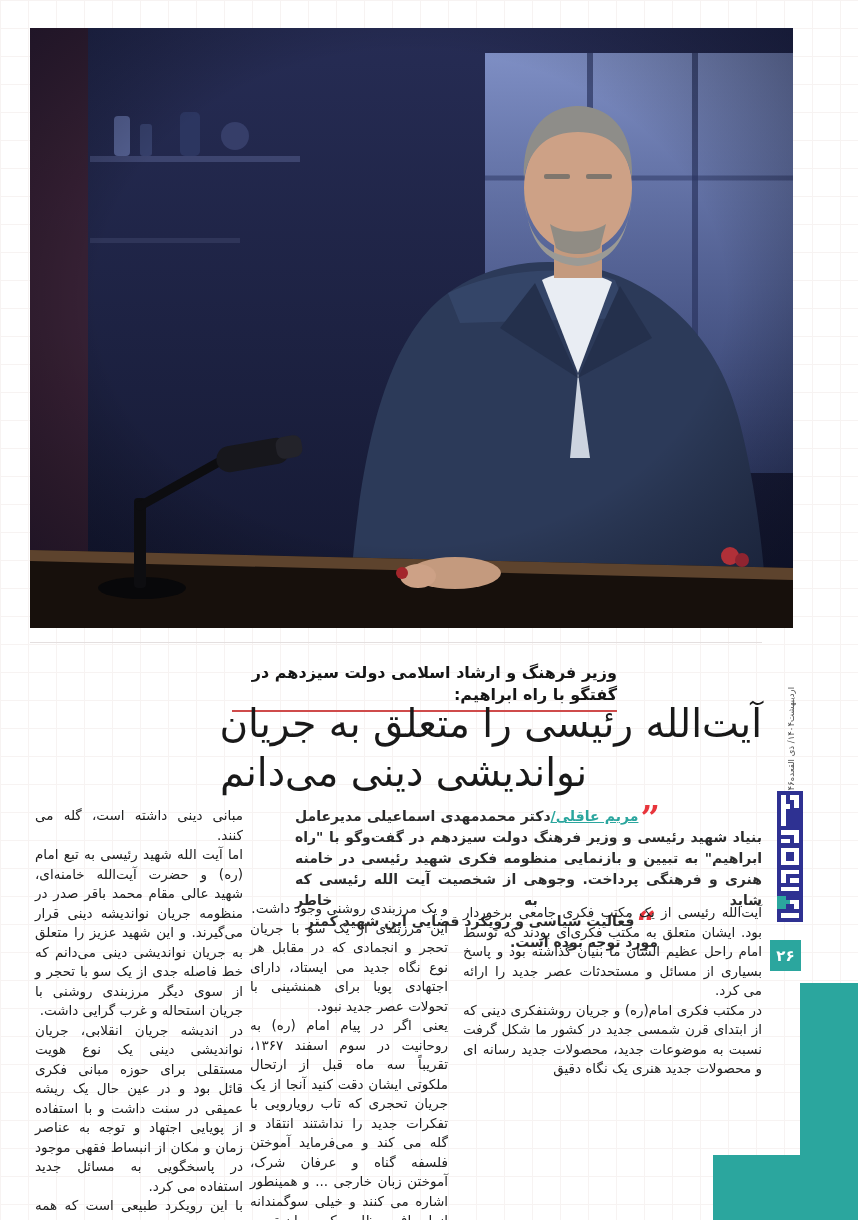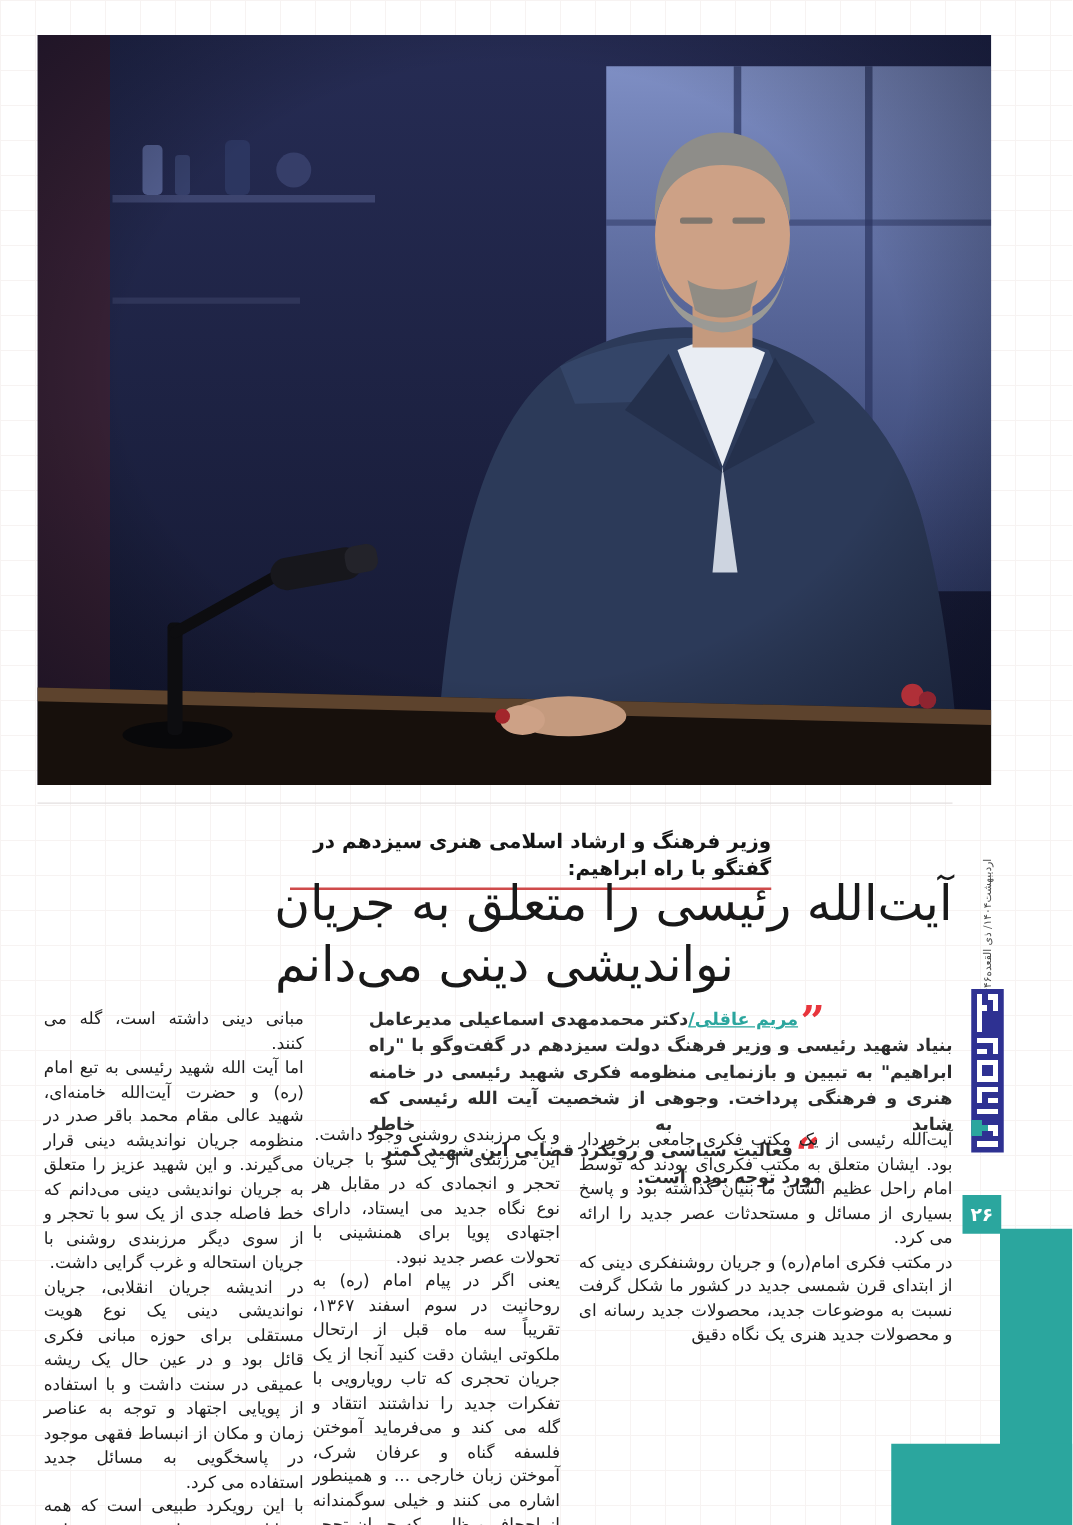--- a/index.html
+++ b/index.html
@@ -38,21 +38,21 @@
   .question{font-weight:bold;font-size:15px;line-height:20.5px;color:#0f0f0f;margin-bottom:1px;}
   .vdate{
     position:absolute;top:687px;right:72px;white-space:nowrap;
     transform:rotate(-90deg);transform-origin:top right;
     font-size:8.5px;color:#4a4a4a;letter-spacing:0.5px;
   }
   .kufic{position:absolute;left:777px;top:791px;width:26px;height:131px;display:block;}
   .pagenum{
     position:absolute;left:770px;top:940px;width:31px;height:31px;
     background:var(--teal,#2ba69e);color:#fff;font-weight:bold;font-size:15px;
-    display:flex;align-items:center;justify-content:center;margin-top:16px;
+    display:flex;align-items:center;justify-content:center;
   }
   .corner-v{position:absolute;left:800px;top:983px;width:58px;height:237px;background:var(--teal,#2ba69e);}
   .corner-h{position:absolute;left:713px;top:1155px;width:145px;height:65px;background:var(--teal,#2ba69e);}
 </style>
 </head>
 <body>
 
 <div class="page">
 
   <svg class="photo" viewBox="0 0 763 600" preserveAspectRatio="none" aria-hidden="true">
@@ -109,21 +109,21 @@
       <ellipse cx="112" cy="560" rx="44" ry="11" fill="#08080a"></ellipse>
       <rect x="104" y="470" width="12" height="90" rx="4" fill="#0d0d10"></rect>
       <line x1="110" y1="478" x2="196" y2="430" stroke="#0d0d10" stroke-width="9" stroke-linecap="round"></line>
       <rect x="186" y="414" width="74" height="26" rx="13" fill="#17171c" transform="rotate(-10 223 427)"></rect>
       <rect x="246" y="408" width="26" height="22" rx="8" fill="#23232a" transform="rotate(-10 259 419)"></rect>
     </g>
   </svg>
 
   <div class="hairline"></div>
 
-  <div class="kicker">وزیر فرهنگ و ارشاد اسلامی هنری سیزدهم در گفتگو با راه ابراهیم:</div>
+  <div class="kicker">وزیر فرهنگ و ارشاد اسلامی دولت سیزدهم در گفتگو با راه ابراهیم:</div>
 
   <h1 style="margin:0;">
     <span class="hl hl1">آیت‌الله رئیسی را متعلق به جریان</span>
     <span class="hl hl2">نواندیشی دینی می‌دانم</span>
   </h1>
 
   <div class="lead">
     <p class="lead-top"><span class="q">”</span><span class="byline">مریم عاقلی/</span><span>دکتر محمدمهدی اسماعیلی مدیرعامل بنیاد شهید رئیسی و وزیر فرهنگ دولت سیزدهم در گفت‌وگو با "راه ابراهیم" به تبیین و بازنمایی منظومه فکری شهید رئیسی در خامنه هنری و فرهنگی پرداخت. وجوهی از شخصیت آیت الله رئیسی که شاید به خاطر</span></p>
     <p class="lead-last"><span class="q">“</span><span>فعالیت سیاسی و رویکرد قضایی این شهید کمتر مورد توجه بوده است.</span></p>
   </div>

